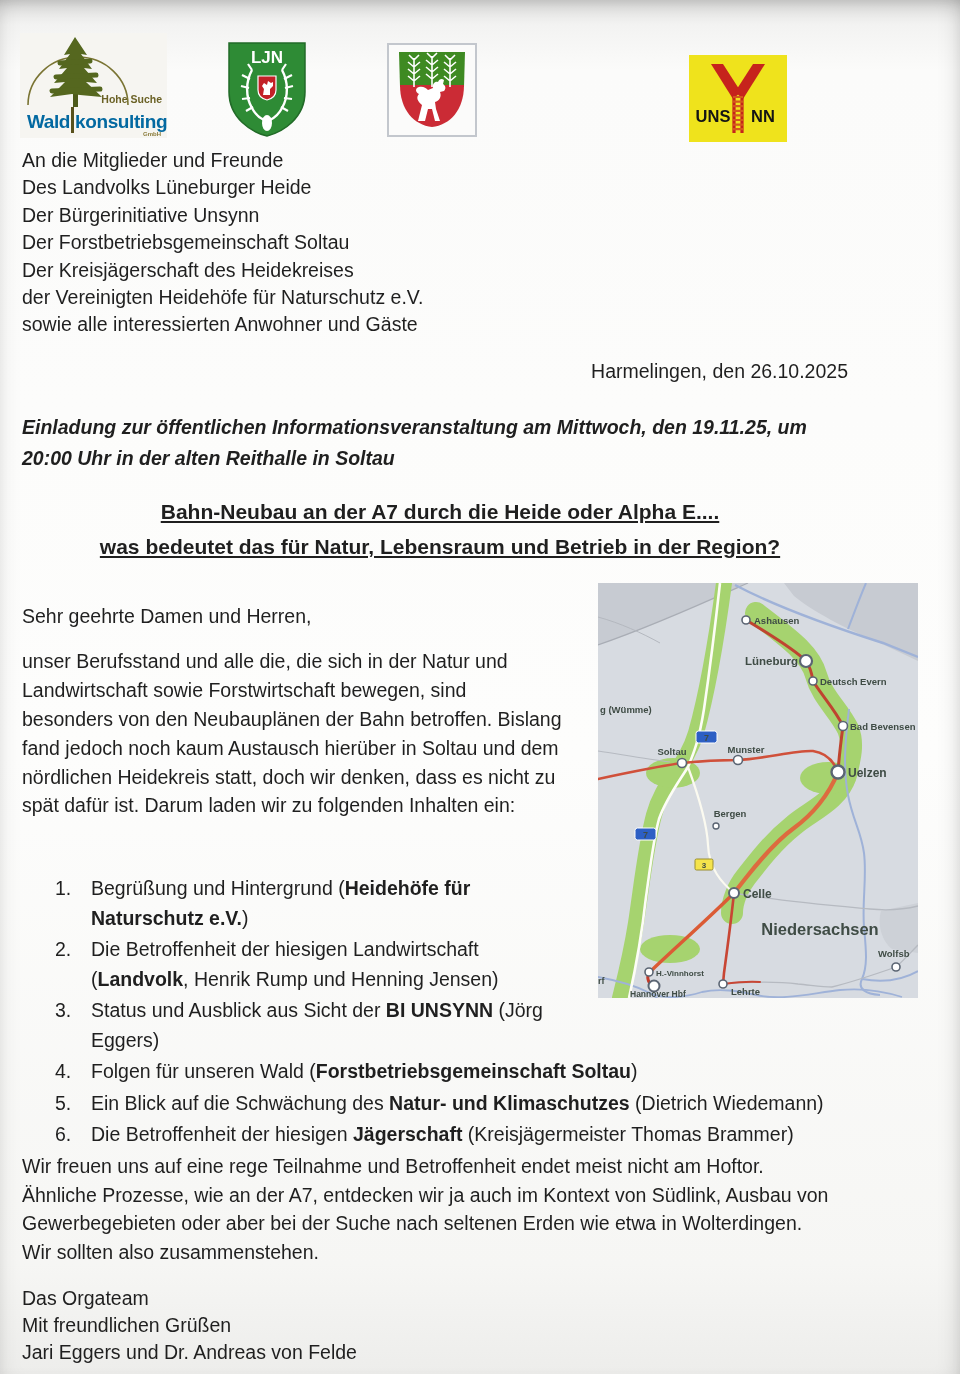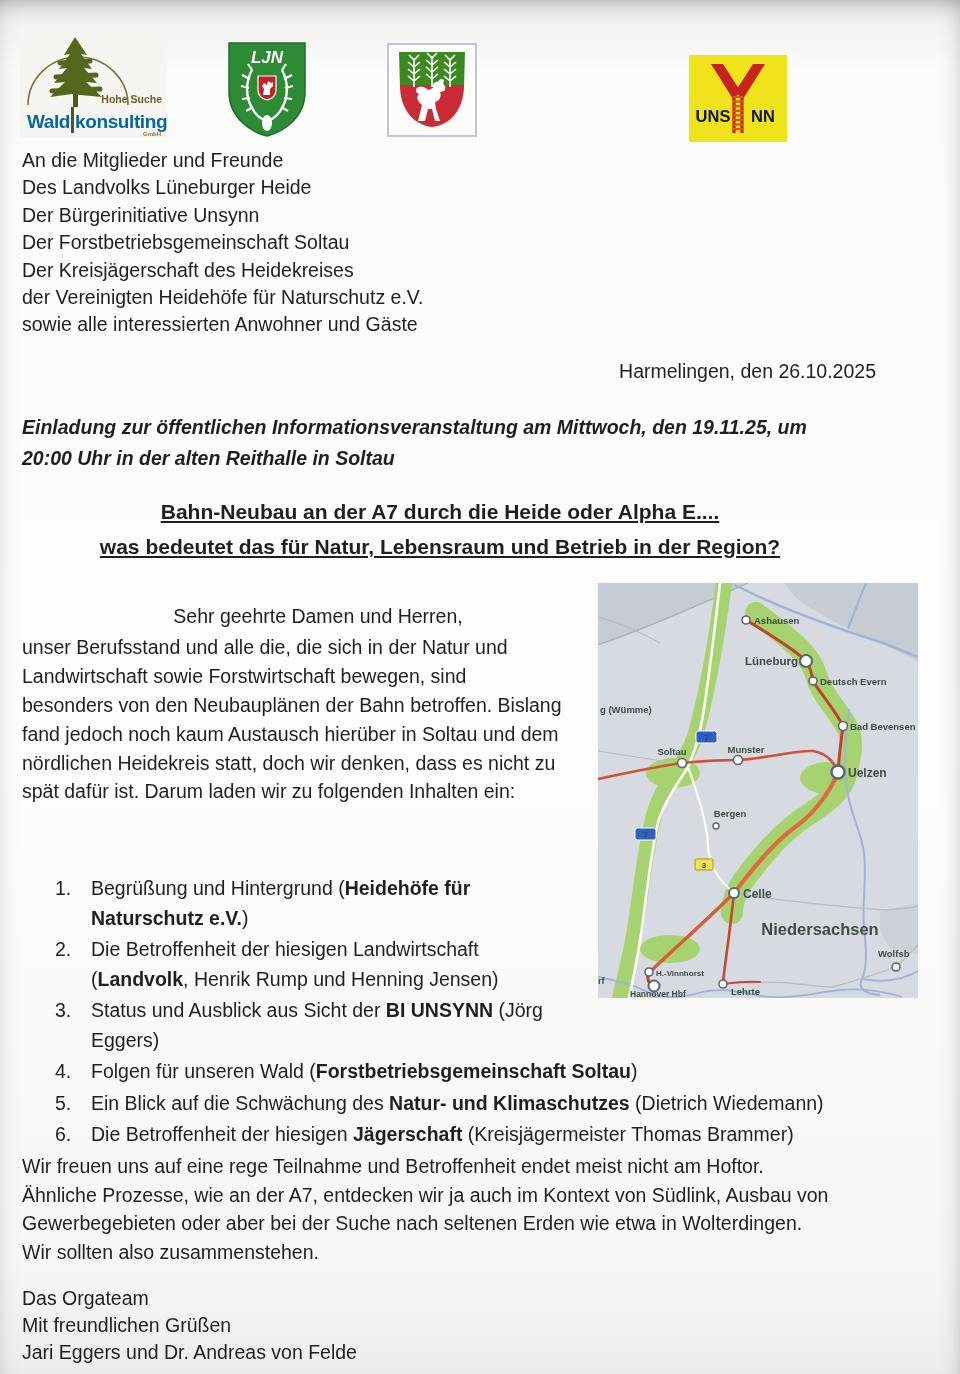--- a/index.html
+++ b/index.html
@@ -14,32 +14,32 @@
   }
   .abs { position:absolute; }
 
   
   .logo-box { position:absolute; }
   .wald-logo { left:20px; top:33px; width:147px; height:105px; background:#f6f5f1; }
   .wald-tagline { position:absolute; right:5px; top:60px; font-size:10.5px; font-weight:bold; color:#6b6226; }
   .wald-wordmark { position:absolute; left:7px; bottom:5px; font-size:19px; font-weight:bold; color:#0369a1; letter-spacing:-0.4px; white-space:nowrap; }
   .trunk-bar { display:inline-block; width:3px; height:26px; background:#59511d; vertical-align:-5px; margin:0 1px; }
   .wald-gmbh { position:absolute; right:6px; bottom:1px; font-size:6px; color:#8a7b3a; font-weight:bold; }
-  .ljn-logo { left:222px; top:38px; width:90px; height:100px;font-style:italic; }
+  .ljn-logo { left:222px; top:38px; width:90px; height:100px; }
   .lv-logo { left:387px; top:43px; width:90px; height:94px; }
   .hh-logo { left:526px; top:50px; width:120px; height:102px; }
   .un-logo { left:689px; top:55px; width:98px; height:62px; }
 
   
   .recipients { left:22px; top:147px; font-size:19.5px; line-height:27.4px; }
-  .dateline { left:0; top:360px; width:960px; text-align:right; padding-right:84px; font-size:19.5px; }
+  .dateline { left:0; top:360px; width:960px; text-align:right; padding-right:112px; font-size:19.5px; }
   .invitation { left:22px; top:412px; width:900px; font-weight:bold; font-size:19.5px; line-height:31px;font-style:italic; }
   .doc-title { left:0; top:494px; width:880px; text-align:center; font-weight:bold; font-size:21px; line-height:35px;text-decoration:underline; }
   .body-block { left:22px; top:602px; width:592px; font-size:19.5px; line-height:28.9px; }
-  .salutation { margin-bottom:2px;text-align:center; }
+  .salutation { margin-bottom:16px; }
   .agenda { left:22px; top:874px; width:900px; font-size:19.5px; line-height:29.5px; list-style:none; }
   .agenda li { display:flex; margin-bottom:2px; }
   .agenda .num { width:36px; flex:0 0 36px; margin-left:33px; }
   .agenda .item-text { flex:1; }
   .agenda li.narrow .item-text { max-width:472px; }
   .closing { left:22px; top:1152px; width:905px; font-size:19.5px; line-height:28.6px; }
   .signature { left:22px; top:1285px; font-size:19.5px; line-height:27.2px; }
   b { font-weight:bold; }
 
   

